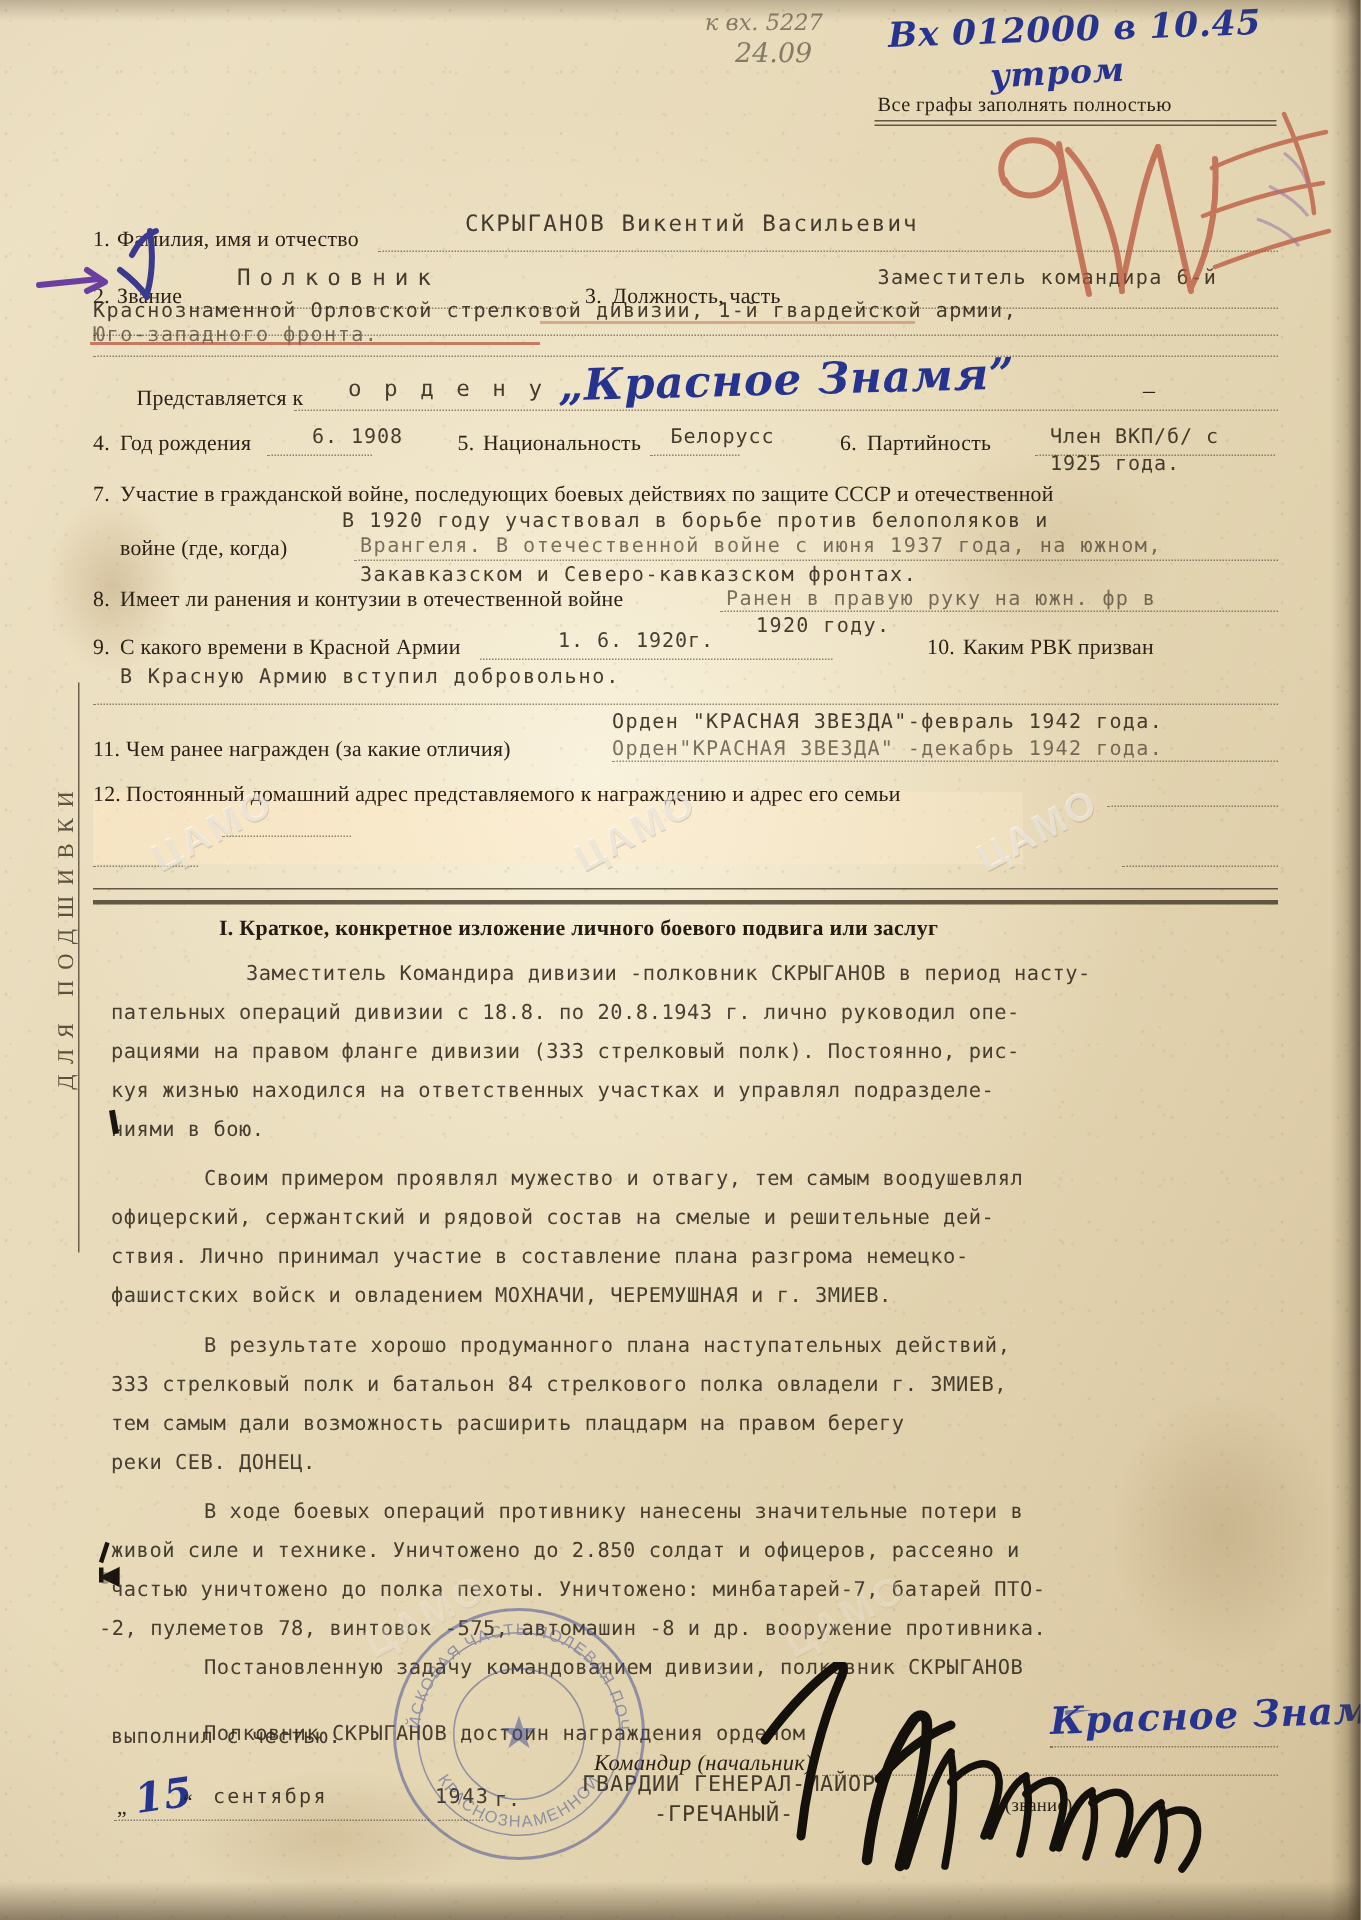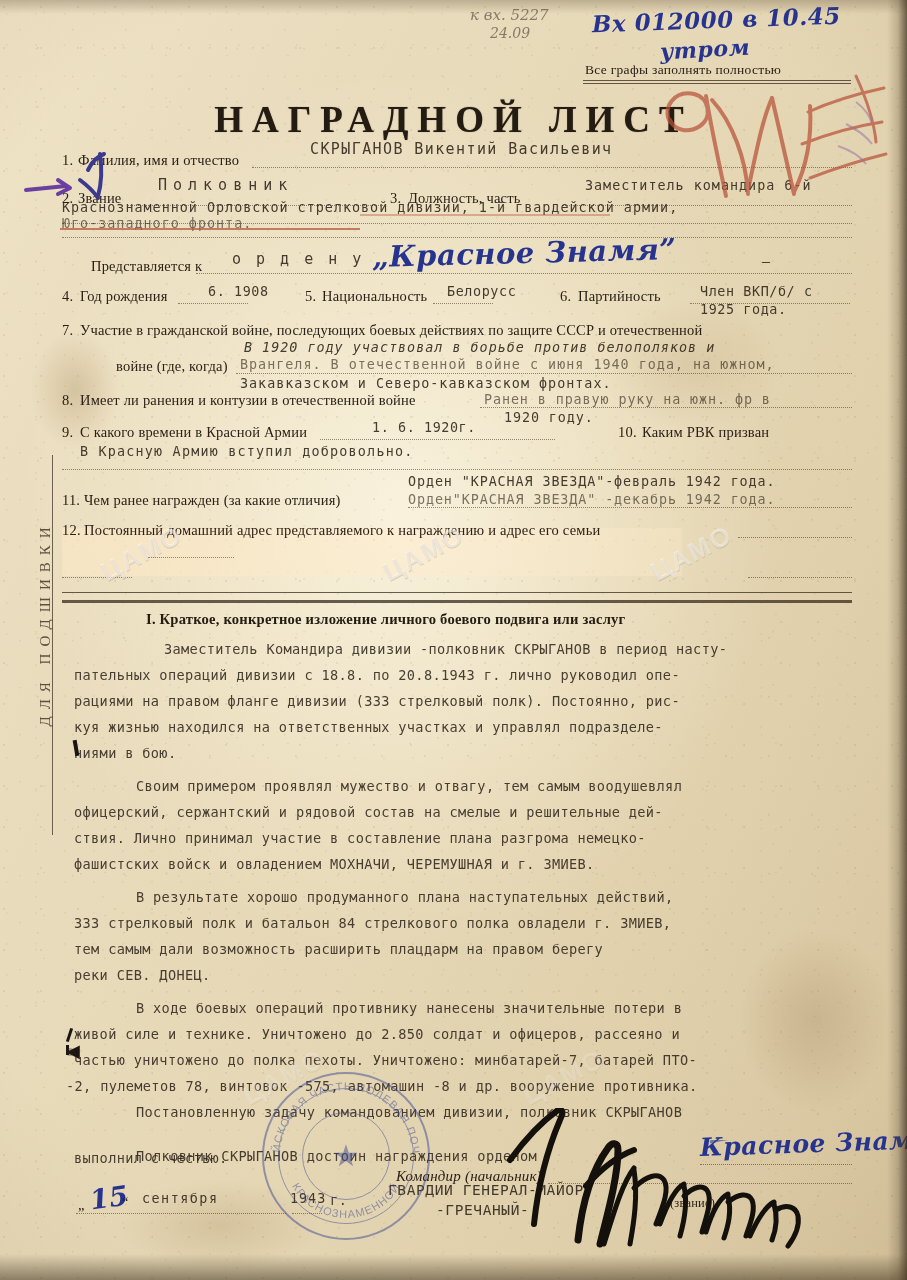--- a/index.html
+++ b/index.html
@@ -250,30 +250,29 @@
   <div class="grain"></div>
 
   <div class="stain" style="left:30px;top:330px;width:90px;height:120px;background:radial-gradient(ellipse at center, rgba(170,140,95,.35), rgba(170,140,95,0) 70%);"></div>
   <div class="stain" style="left:740px;top:930px;width:150px;height:180px;background:radial-gradient(ellipse at center, rgba(160,132,90,.30), rgba(160,132,90,0) 72%);"></div>
   <div class="stain" style="left:120px;top:1180px;width:200px;height:90px;background:radial-gradient(ellipse at center, rgba(168,138,94,.28), rgba(168,138,94,0) 72%);"></div>
   <div class="stain" style="left:600px;top:300px;width:180px;height:130px;background:radial-gradient(ellipse at center, rgba(175,146,100,.22), rgba(175,146,100,0) 72%);"></div>
 
   <div id="address-band"></div>
 
   <div class="abs ink-pencil" style="left:470px;top:6px;font-size:15px;">к вх. 5227</div>
-  <div class="abs ink-pencil" style="left:490px;top:25px;font-size:14px;">24.09</div>
+  <div class="abs ink-pencil" style="left:490px;top:25px;font-size:18px;">24.09</div>
 
   <div class="abs ink" style="left:592px;top:6px;font-size:23px;font-weight:bold;transform:rotate(-2deg);">Вх 012000 в 10.45</div>
   <div class="abs ink" style="left:660px;top:36px;font-size:22px;font-weight:bold;transform:rotate(-3deg);">утром</div>
 
   <div class="abs" id="header-note" style="left:585px;top:62px;">Все графы заполнять полностью</div>
   <div class="rule" style="left:583px;top:80px;width:268px;"></div>
   <div class="rule" style="left:583px;top:83px;width:268px;"></div>
 
-  <div id="doc-title">НАГРАДНОЙ ЛИСТ</div>
 
   <div id="margin-vertical">ДЛЯ ПОДШИВКИ</div>
   <div class="rule" style="left:52px;top:455px;width:0;height:380px;border-bottom:none;border-left:1.2px solid rgba(55,43,28,.7);"></div>
 
   <div class="abs printed" style="left:62px;top:152px;">1.</div>
   <div class="abs printed" style="left:78px;top:152px;">Фамилия, имя и отчество</div>
   <div class="dots" style="left:252px;top:166px;width:600px;"></div>
   <div class="abs typed" style="left:310px;top:140px;font-size:15px;letter-spacing:1.4px;">СКРЫГАНОВ Викентий Васильевич</div>
 
   <div class="abs printed" style="left:62px;top:190px;">2.</div>
@@ -309,24 +308,24 @@
   <div class="abs typed" style="left:447px;top:284px;">Белорусс</div>
 
   <div class="abs printed" style="left:560px;top:288px;">6.</div>
   <div class="abs printed" style="left:578px;top:288px;">Партийность</div>
   <div class="dots" style="left:690px;top:302px;width:160px;"></div>
   <div class="abs typed" style="left:700px;top:284px;">Член ВКП/б/ с</div>
   <div class="abs typed" style="left:700px;top:302px;">1925 года.</div>
 
   <div class="abs printed" style="left:62px;top:322px;">7.</div>
   <div class="abs printed" style="left:80px;top:322px;">Участие в гражданской войне, последующих боевых действиях по защите СССР и отечественной</div>
-  <div class="abs typed" style="left:244px;top:340px;letter-spacing:1px;font-style:italic;">В 1920 году участвовал в борьбе против белополяков и</div>
-  <div class="abs printed" style="left:80px;top:358px;margin-left:36px;">войне (где, когда)</div>
+  <div class="abs typed" style="left:228px;top:340px;letter-spacing:1px;">В 1920 году участвовал в борьбе против белополяков и</div>
+  <div class="abs printed" style="left:80px;top:358px;">войне (где, когда)</div>
   <div class="dots" style="left:236px;top:372px;width:616px;"></div>
-  <div class="abs typed faint" style="left:240px;top:357px;letter-spacing:1px;">Врангеля. В отечественной войне с июня 1940 года, на южном,</div>
+  <div class="abs typed faint" style="left:240px;top:357px;letter-spacing:1px;">Врангеля. В отечественной войне с июня 1937 года, на южном,</div>
   <div class="abs typed" style="left:240px;top:376px;letter-spacing:1px;">Закавказском и Северо-кавказском фронтах.</div>
 
   <div class="abs printed" style="left:62px;top:392px;">8.</div>
   <div class="abs printed" style="left:80px;top:392px;">Имеет ли ранения и контузии в отечественной войне</div>
   <div class="dots" style="left:480px;top:406px;width:372px;"></div>
   <div class="abs typed faint" style="left:484px;top:392px;letter-spacing:.9px;">Ранен в правую руку на южн. фр в</div>
   <div class="abs typed" style="left:504px;top:410px;letter-spacing:.9px;">1920 году.</div>
 
   <div class="abs printed" style="left:62px;top:424px;">9.</div>
   <div class="abs printed" style="left:80px;top:424px;">С какого времени в Красной Армии</div>

